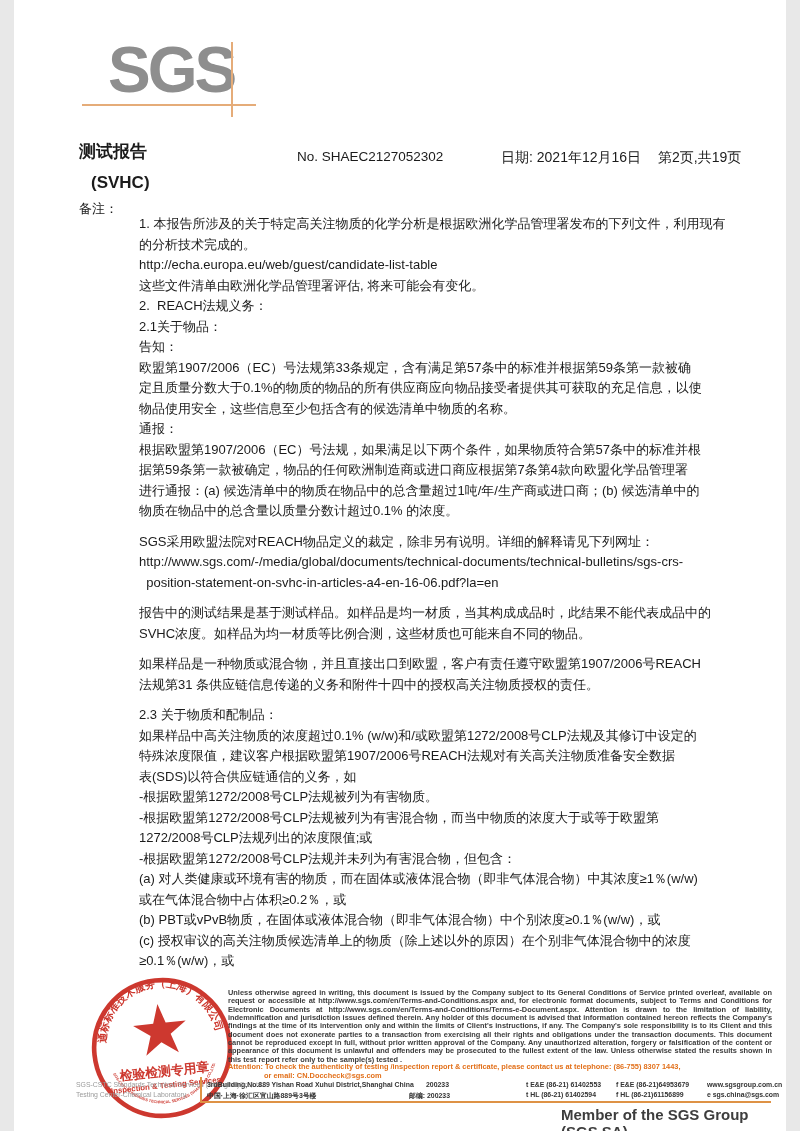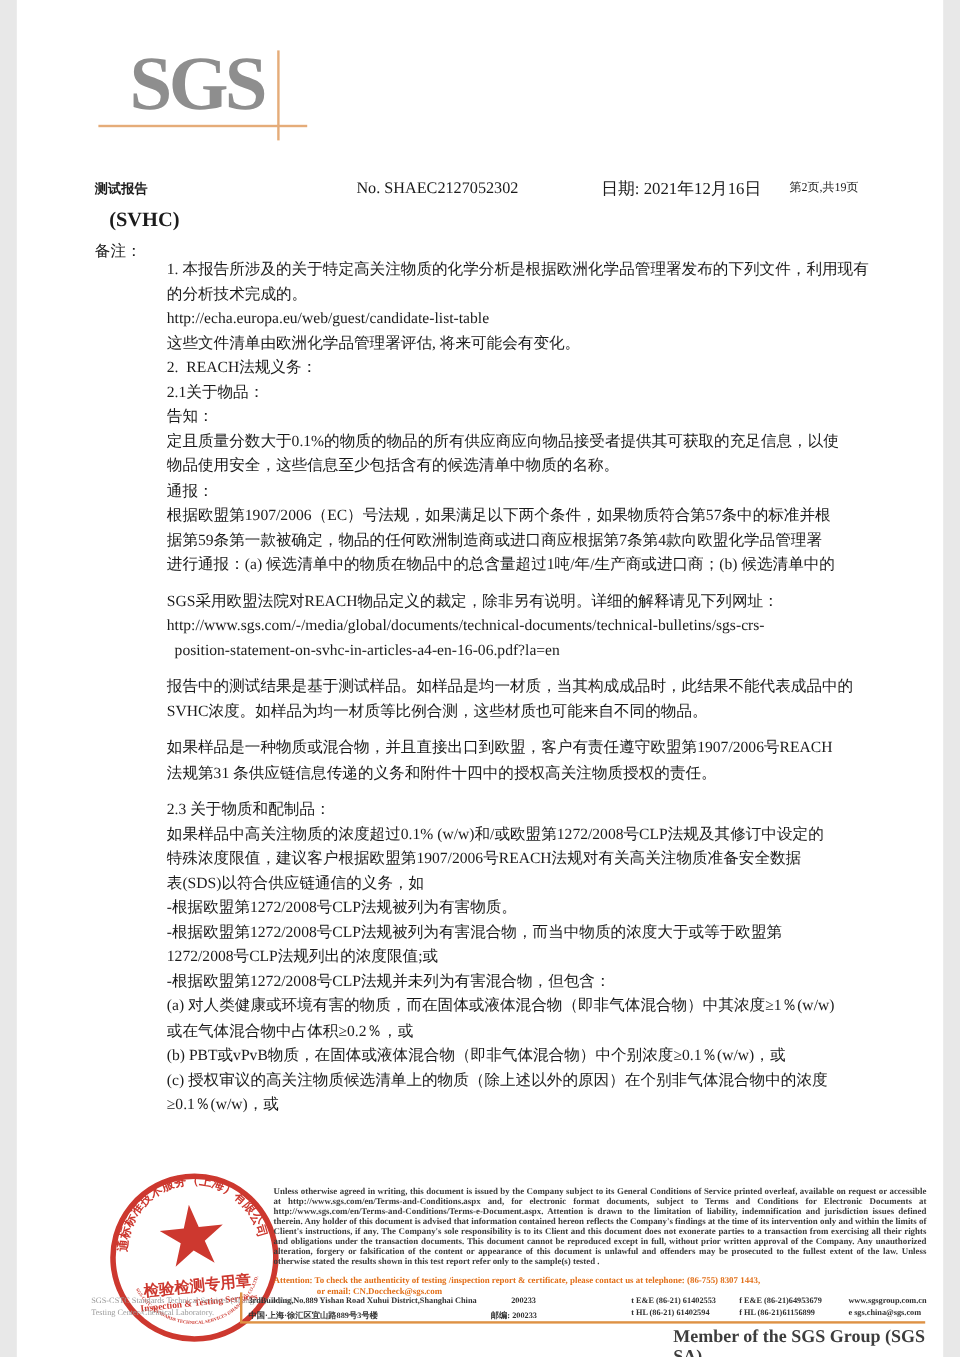--- a/index.html
+++ b/index.html
@@ -1,28 +1,28 @@
 <!DOCTYPE html>
 <html><head>
 <meta charset="utf-8">
 <style>
   html,body{margin:0;padding:0;background:#e8e8e8;}
   .page{
     position:relative;width:772px;height:1131px;margin:0 auto;background:#ffffff;
-    font-family:Liberation Serif, serif;color:#1b1b1b;overflow:hidden;
+    font-family:Liberation Sans, sans-serif;color:#1b1b1b;overflow:hidden;
   }
   
   .logo{position:absolute;left:94px;top:38px;font-size:64px;font-weight:bold;color:#8e8e8e;letter-spacing:-3px;line-height:1;}
   .cross-v{position:absolute;left:217px;top:42px;width:2px;height:75px;background:#e5ac79;}
   .cross-h{position:absolute;left:68px;top:104px;width:174px;height:2px;background:#e5ac79;}
-  .title1{position:absolute;left:65px;top:150px;font-size:11px;font-weight:bold;}
+  .title1{position:absolute;left:65px;top:140px;font-size:17px;font-weight:bold;}
   .title2{position:absolute;left:65px;top:173px;font-size:17px;font-weight:bold;margin-left:12px;}
   .hdr-no{position:absolute;left:283px;top:149px;font-size:13.5px;}
   .hdr-date{position:absolute;left:487px;top:149px;font-size:14px;}
-  .hdr-page{position:absolute;left:644px;top:149px;font-size:10px;}
+  .hdr-page{position:absolute;left:644px;top:149px;font-size:14px;}
   
   .notes-label{position:absolute;left:65px;top:200px;font-size:13px;text-align:right;}
   .notes-body{position:absolute;left:125px;top:214px;width:628px;font-size:13px;line-height:20.5px;}
   .block.gap{margin-top:10px;}
   .bline{white-space:pre-wrap;}
   
   .disclaimer{position:absolute;left:214px;top:989px;width:544px;font-size:7.4px;line-height:8.35px;font-weight:bold;color:#3d3d3d;text-align:justify;}
   .attn{position:absolute;left:214px;width:544px;font-size:7.4px;line-height:8.3px;font-weight:bold;color:#e2701a;white-space:nowrap;}
   .attn1{top:1063px;} .attn2{top:1071.5px;padding-left:36px;}
   .addr{position:absolute;font-size:6.9px;color:#333;white-space:nowrap;font-weight:bold;}
@@ -56,28 +56,30 @@
       <div class="block">
         <div class="bline">1. 本报告所涉及的关于特定高关注物质的化学分析是根据欧洲化学品管理署发布的下列文件，利用现有</div>
         <div class="bline">的分析技术完成的。</div>
         <div class="bline">http://echa.europa.eu/web/guest/candidate-list-table</div>
         <div class="bline">这些文件清单由欧洲化学品管理署评估, 将来可能会有变化。</div>
       </div>
       <div class="block">
         <div class="bline">2.  REACH法规义务：</div>
         <div class="bline">2.1关于物品：</div>
         <div class="bline">告知：</div>
+        <div class="bline">欧盟第1907/2006（EC）号法规第33条规定，含有满足第57条中的标准并根据第59条第一款被确</div>
         <div class="bline">定且质量分数大于0.1%的物质的物品的所有供应商应向物品接受者提供其可获取的充足信息，以使</div>
         <div class="bline">物品使用安全，这些信息至少包括含有的候选清单中物质的名称。</div>
       </div>
       <div class="block">
         <div class="bline">通报：</div>
         <div class="bline">根据欧盟第1907/2006（EC）号法规，如果满足以下两个条件，如果物质符合第57条中的标准并根</div>
         <div class="bline">据第59条第一款被确定，物品的任何欧洲制造商或进口商应根据第7条第4款向欧盟化学品管理署</div>
         <div class="bline">进行通报：(a) 候选清单中的物质在物品中的总含量超过1吨/年/生产商或进口商；(b) 候选清单中的</div>
+        <div class="bline">物质在物品中的总含量以质量分数计超过0.1% 的浓度。</div>
       </div>
       <div class="block gap">
         <div class="bline">SGS采用欧盟法院对REACH物品定义的裁定，除非另有说明。详细的解释请见下列网址：</div>
         <div class="bline">http://www.sgs.com/-/media/global/documents/technical-documents/technical-bulletins/sgs-crs-</div>
         <div class="bline">  position-statement-on-svhc-in-articles-a4-en-16-06.pdf?la=en</div>
       </div>
       <div class="block gap">
         <div class="bline">报告中的测试结果是基于测试样品。如样品是均一材质，当其构成成品时，此结果不能代表成品中的</div>
         <div class="bline">SVHC浓度。如样品为均一材质等比例合测，这些材质也可能来自不同的物品。</div>
       </div>

